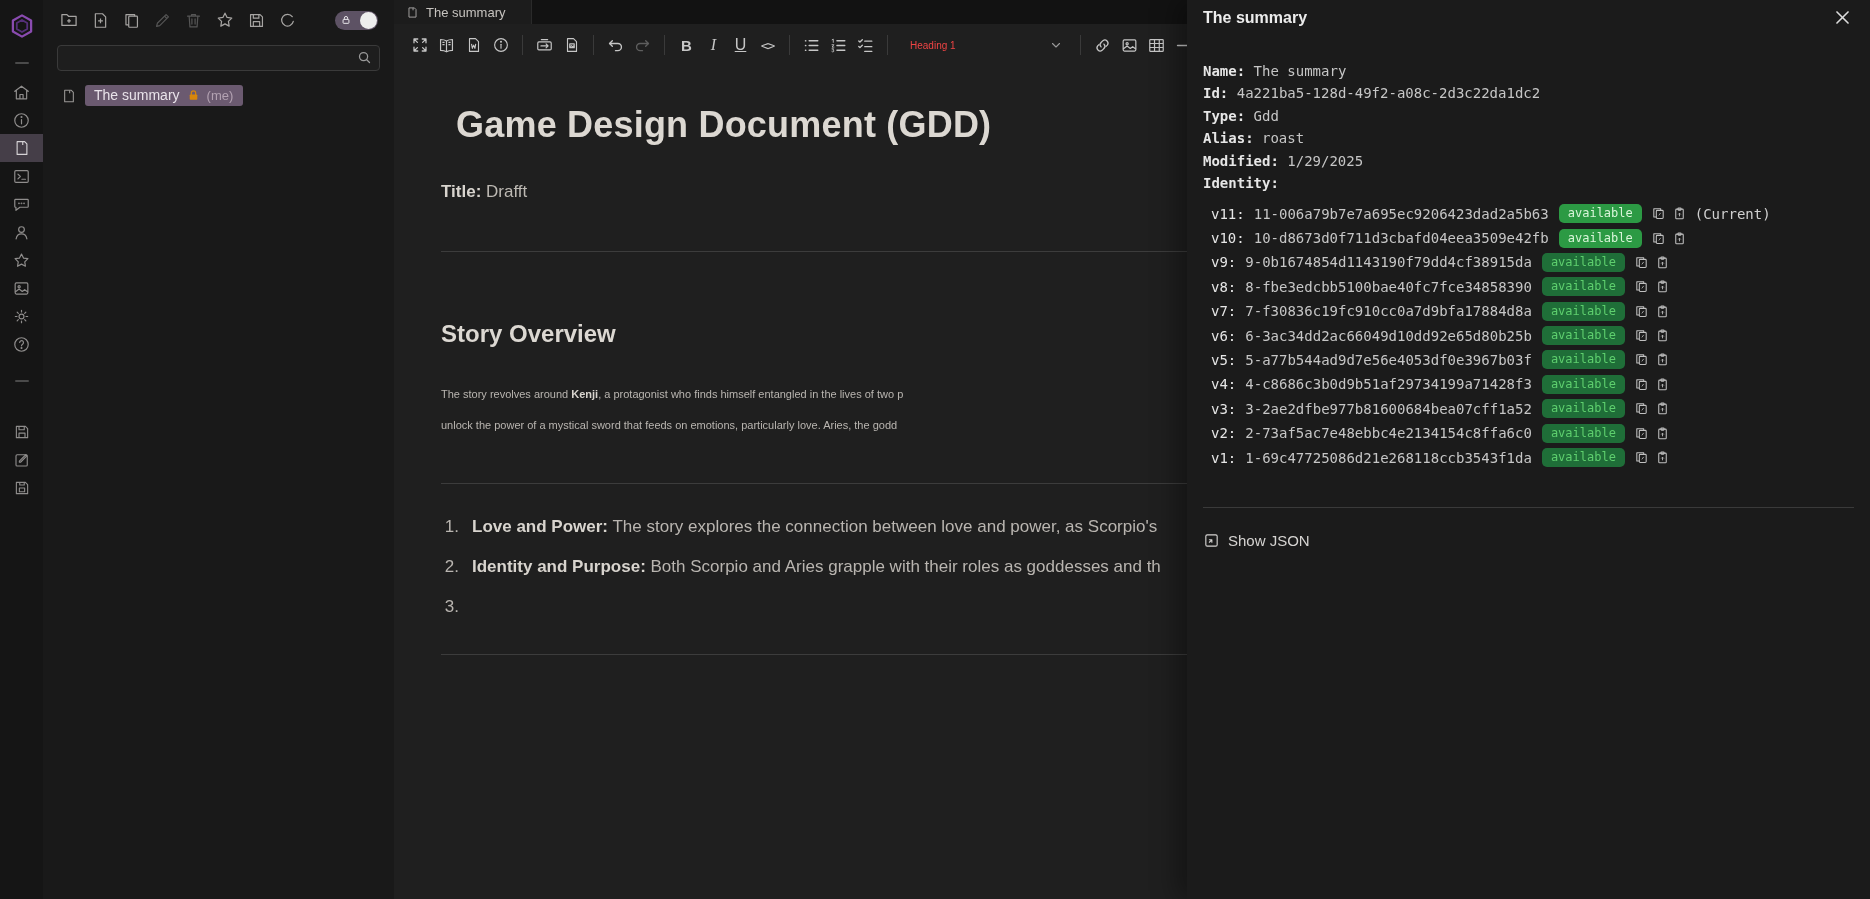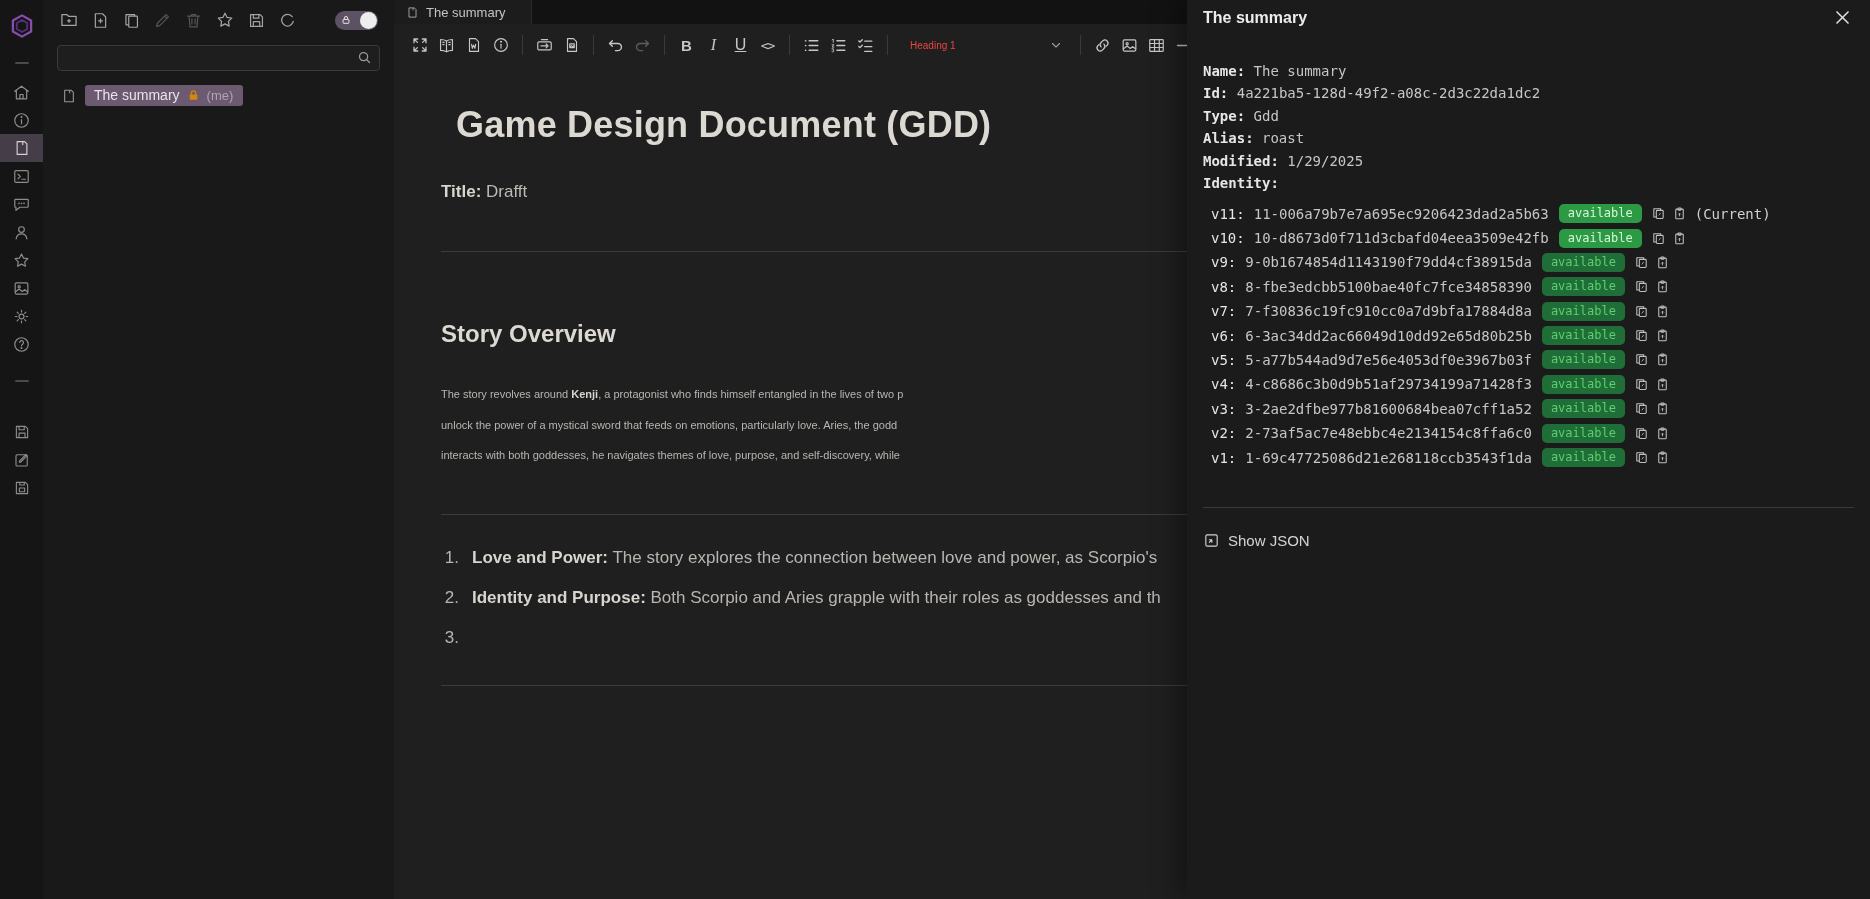--- a/index.html
+++ b/index.html
@@ -410,21 +410,20 @@
 
       <p class="doc-meta"><span class="bold">Title:</span><span> Drafft</span></p>
 
       <hr class="doc-hr">
 
       <h2 class="doc-h2">Story Overview</h2>
 
       <div class="doc-para">
         <div><span>The story revolves around </span><span class="bold">Kenji</span><span>, a protagonist who finds himself entangled in the lives of two p</span></div>
         <div>unlock the power of a mystical sword that feeds on emotions, particularly love. Aries, the godd</div>
-        <div>interacts with both goddesses, he navigates themes of love, purpose, and self-discovery, while</div>
       </div>
 
       <hr class="doc-hr hr2">
 
 
       <div class="doc-list">
         <div class="doc-li">
           <span class="num">1.</span>
           <span><span class="bold">Love and Power:</span><span> The story explores the connection between love and power, as Scorpio's</span></span>
         </div>

